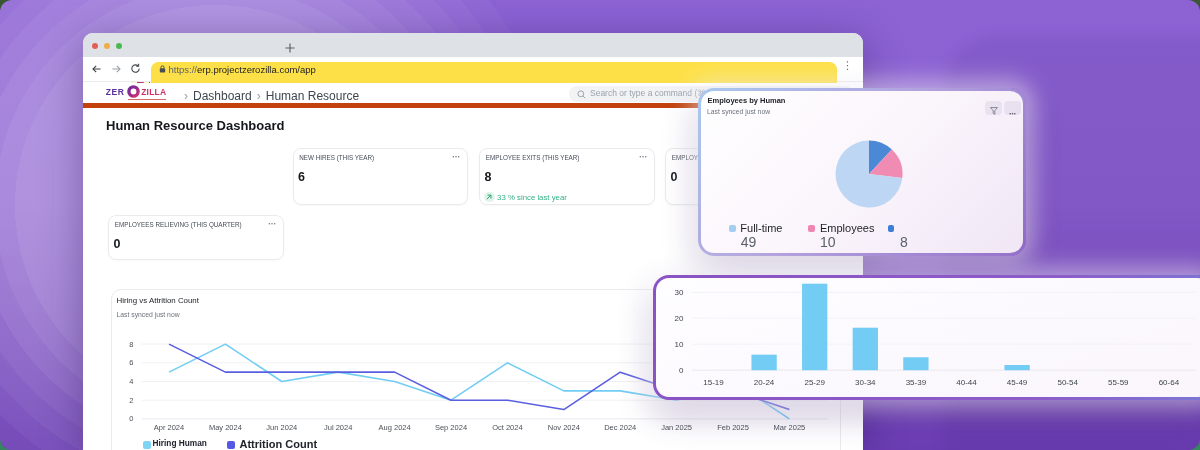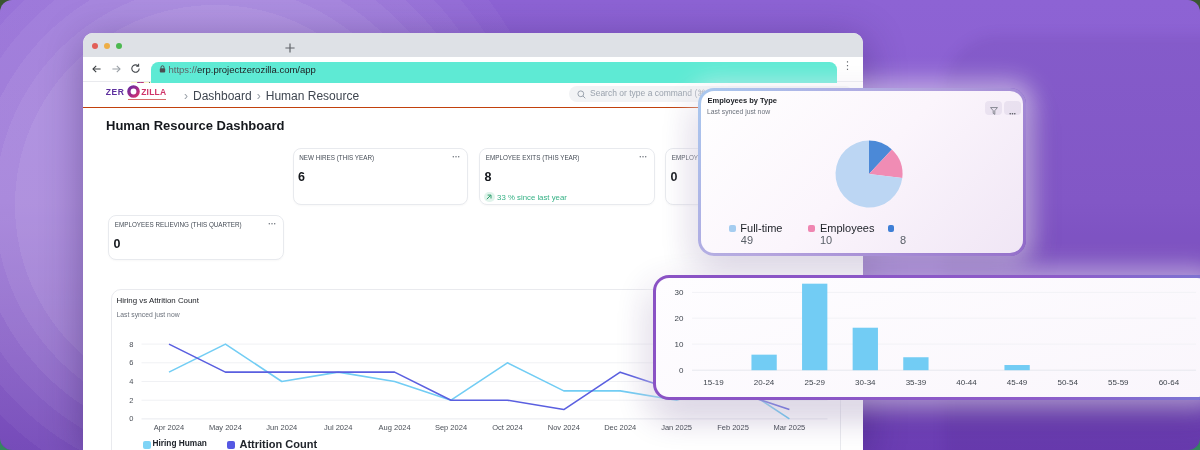--- a/index.html
+++ b/index.html
@@ -23,28 +23,28 @@
   .browser { position:absolute; left:83px; top:33px; width:780px; height:417px;
     border-radius:10px 10px 0 0; background:#fff; overflow:hidden;
     box-shadow:0 8px 40px rgba(35,12,80,0.38); }
   .tabbar { position:absolute; left:0; top:0; width:100%; height:24px; background:#dee1e6; }
   .dot { position:absolute; top:9.7px; width:6.5px; height:6.5px; border-radius:50%; }
   .tab { position:absolute; left:47.5px; top:6.5px; width:148px; height:17.5px; background:#fef9c3; border-radius:8px 8px 0 0;margin-top:32px; }
   .tab .tname { position:absolute; left:18px; top:4.3px; font-size:8px; color:#3c4043; }
   .tab .tx { position:absolute; right:9px; top:3.5px; font-size:8.5px; color:#45494e; }
     .urlrow { position:absolute; left:0; top:24px; width:100%; height:24.5px; background:#fff; border-bottom:1px solid #e9eaee; }
   .navic { position:absolute; top:4px; font-size:12px; color:#45494e; }
-  .urlpill { position:absolute; left:67.5px; top:4.5px; width:686px; height:29px; border-radius:7.5px; background:#5eead4; }
+  .urlpill { position:absolute; left:67.5px; top:4.5px; width:686px; height:29px; border-radius:7.5px; background:#fde047; }
   .urlpill .lock { position:absolute; left:8.5px; top:3.4px; }
   .urltext { position:absolute; left:18px; top:2.5px; font-size:9.5px; color:#202124; }
   .urltext .gr { color:#5f6368; }
   .menu3 { position:absolute; right:10px; top:2px; font-size:11px; color:#5f6368; letter-spacing:0; }
   
   .dash { position:absolute; left:0; top:49.5px; width:100%; height:367.5px; background:#fff; }
-  .hdr { position:absolute; left:0; top:0; width:100%; height:25.5px; border-bottom:1px solid #c2410c; background:#fff; }
+  .hdr { position:absolute; left:0; top:0; width:100%; height:25.5px; border-bottom:5px solid #c2410c; background:#fff; }
   .logo { position:absolute; left:22.7px; top:5px; width:62px; height:14px; }
   .lz1 { position:absolute; left:0; top:0; font-weight:bold; font-size:8.5px; line-height:9px; color:#5d2f9e; letter-spacing:0.6px; }
   .lo { position:absolute; left:21.5px; top:-2.5px; }
   .lz2 { position:absolute; left:35.5px; top:0; font-weight:bold; font-size:8.5px; line-height:9px; color:#cf3468; letter-spacing:0.2px;text-align:center; }
   .ltag { position:absolute; left:22px; top:11.5px; width:38px; height:1px; background:#cc4848; opacity:0.8; }
   .crumb { position:absolute; left:96px; top:6px; font-size:12px; color:#3f4650; }
   .crumb .sep { color:#9aa0a8; padding:0 5px; }
   .search { position:absolute; left:486px; top:3.5px; width:284px; height:15.5px; border-radius:8px; background:#f2f3f5; color:#9aa2ad; font-size:8.5px; line-height:15.5px; }
   .search .mag { position:absolute; left:8px; top:3.5px; }
   .search .stxt { position:absolute; left:21px; }
@@ -66,21 +66,21 @@
     box-shadow:0 0 22px 9px rgba(255,255,255,0.45), 0 14px 34px rgba(55,22,105,0.30); }
   .gcard .inner { width:100%; height:100%; border-radius:13px; position:relative; overflow:hidden; }
   .pie-card { left:698px; top:88px; width:328px; height:167.5px;
     background:linear-gradient(135deg,#a9c9ef 0%,#b2a2de 45%,#8f68c8 100%); }
   .pie-card .inner { background:linear-gradient(135deg,#ffffff 0%,#fbf5fc 50%,#f0e6f5 100%); }
   .pc-t { position:absolute; left:6.5px; top:5px; font-size:7.5px; font-weight:bold; color:#1a1d23; }
   .pc-s { position:absolute; left:6px; top:16.5px; font-size:6.8px; color:#6c727c; }
   .pbtn { position:absolute; top:10px; width:17px; height:14px; border-radius:4px; background:rgba(120,100,160,0.10); color:#5c6066; text-align:center; }
   .legend-item { position:absolute; font-size:11px; font-weight:normal; color:#1c2026;text-align:right; }
   .legend-sq { position:absolute; width:6.5px; height:6.5px; border-radius:2px; }
-  .legend-val { position:absolute; font-size:11px; color:#5a6068;text-align:right; }
+  .legend-val { position:absolute; font-size:14px; color:#5a6068;text-align:right; }
   .bar-card { left:652.5px; top:275px; width:560px; height:125px;
     background:linear-gradient(100deg,#8a52c4 0%,#8d5cc9 70%,#7b78d4 100%); }
   .bar-card .inner { background:linear-gradient(160deg,#fefdff 0%,#faf6fc 100%); }
 </style>
 </head>
 <body>
 <div class="panel">
     <div style="position:absolute; left:944px; top:35px; width:330px; height:490px; border-radius:55px; background:rgba(55,22,110,0.09); filter:blur(6px);"></div>
   </div>
 
@@ -229,21 +229,21 @@
       <div style="position:absolute; left:31.5px; top:151.5px; width:8px; height:8px; border-radius:2px; background:#7fd4f6;"></div>
       <div style="position:absolute; left:41px; top:148px; font-size:8.3px; font-weight:bold; color:#20242b;">Hiring Human</div>
       <div style="position:absolute; left:115.5px; top:151.5px; width:8px; height:8px; border-radius:2px; background:#5558e3;"></div>
       <div style="position:absolute; left:128px; top:148px; font-size:11px; font-weight:bold; color:#20242b;text-align:right;">Attrition Count</div>
     </div>
   </div>
 </div>
 
 <div class="gcard pie-card">
   <div class="inner">
-    <div class="pc-t">Employees by Type</div>
+    <div class="pc-t">Employees by Human</div>
     <div class="pc-s">Last synced just now</div>
     <div class="pbtn" style="right:21px;"><svg width="8" height="8" viewBox="0 0 10 10" style="margin-top:3px;">
           <path d="M0.7 0.7 H9.3 L6 4.6 V9.2 L4 7.9 V4.6 Z" fill="none" stroke="#70747c" stroke-width="1"></path>
         </svg></div>
     <div class="pbtn" style="right:2px;"><svg width="7" height="3.5" viewBox="0 0 14 7" style="margin-top:5px;">
           <circle cx="2.4" cy="3.5" r="1.6" fill="#55585e"></circle>
           <circle cx="7" cy="3.5" r="1.6" fill="#55585e"></circle>
           <circle cx="11.6" cy="3.5" r="1.6" fill="#55585e"></circle>
         </svg></div>
     <svg style="position:absolute; left:127.5px; top:43px;" width="80" height="80" viewBox="-40 -40 80 80">

